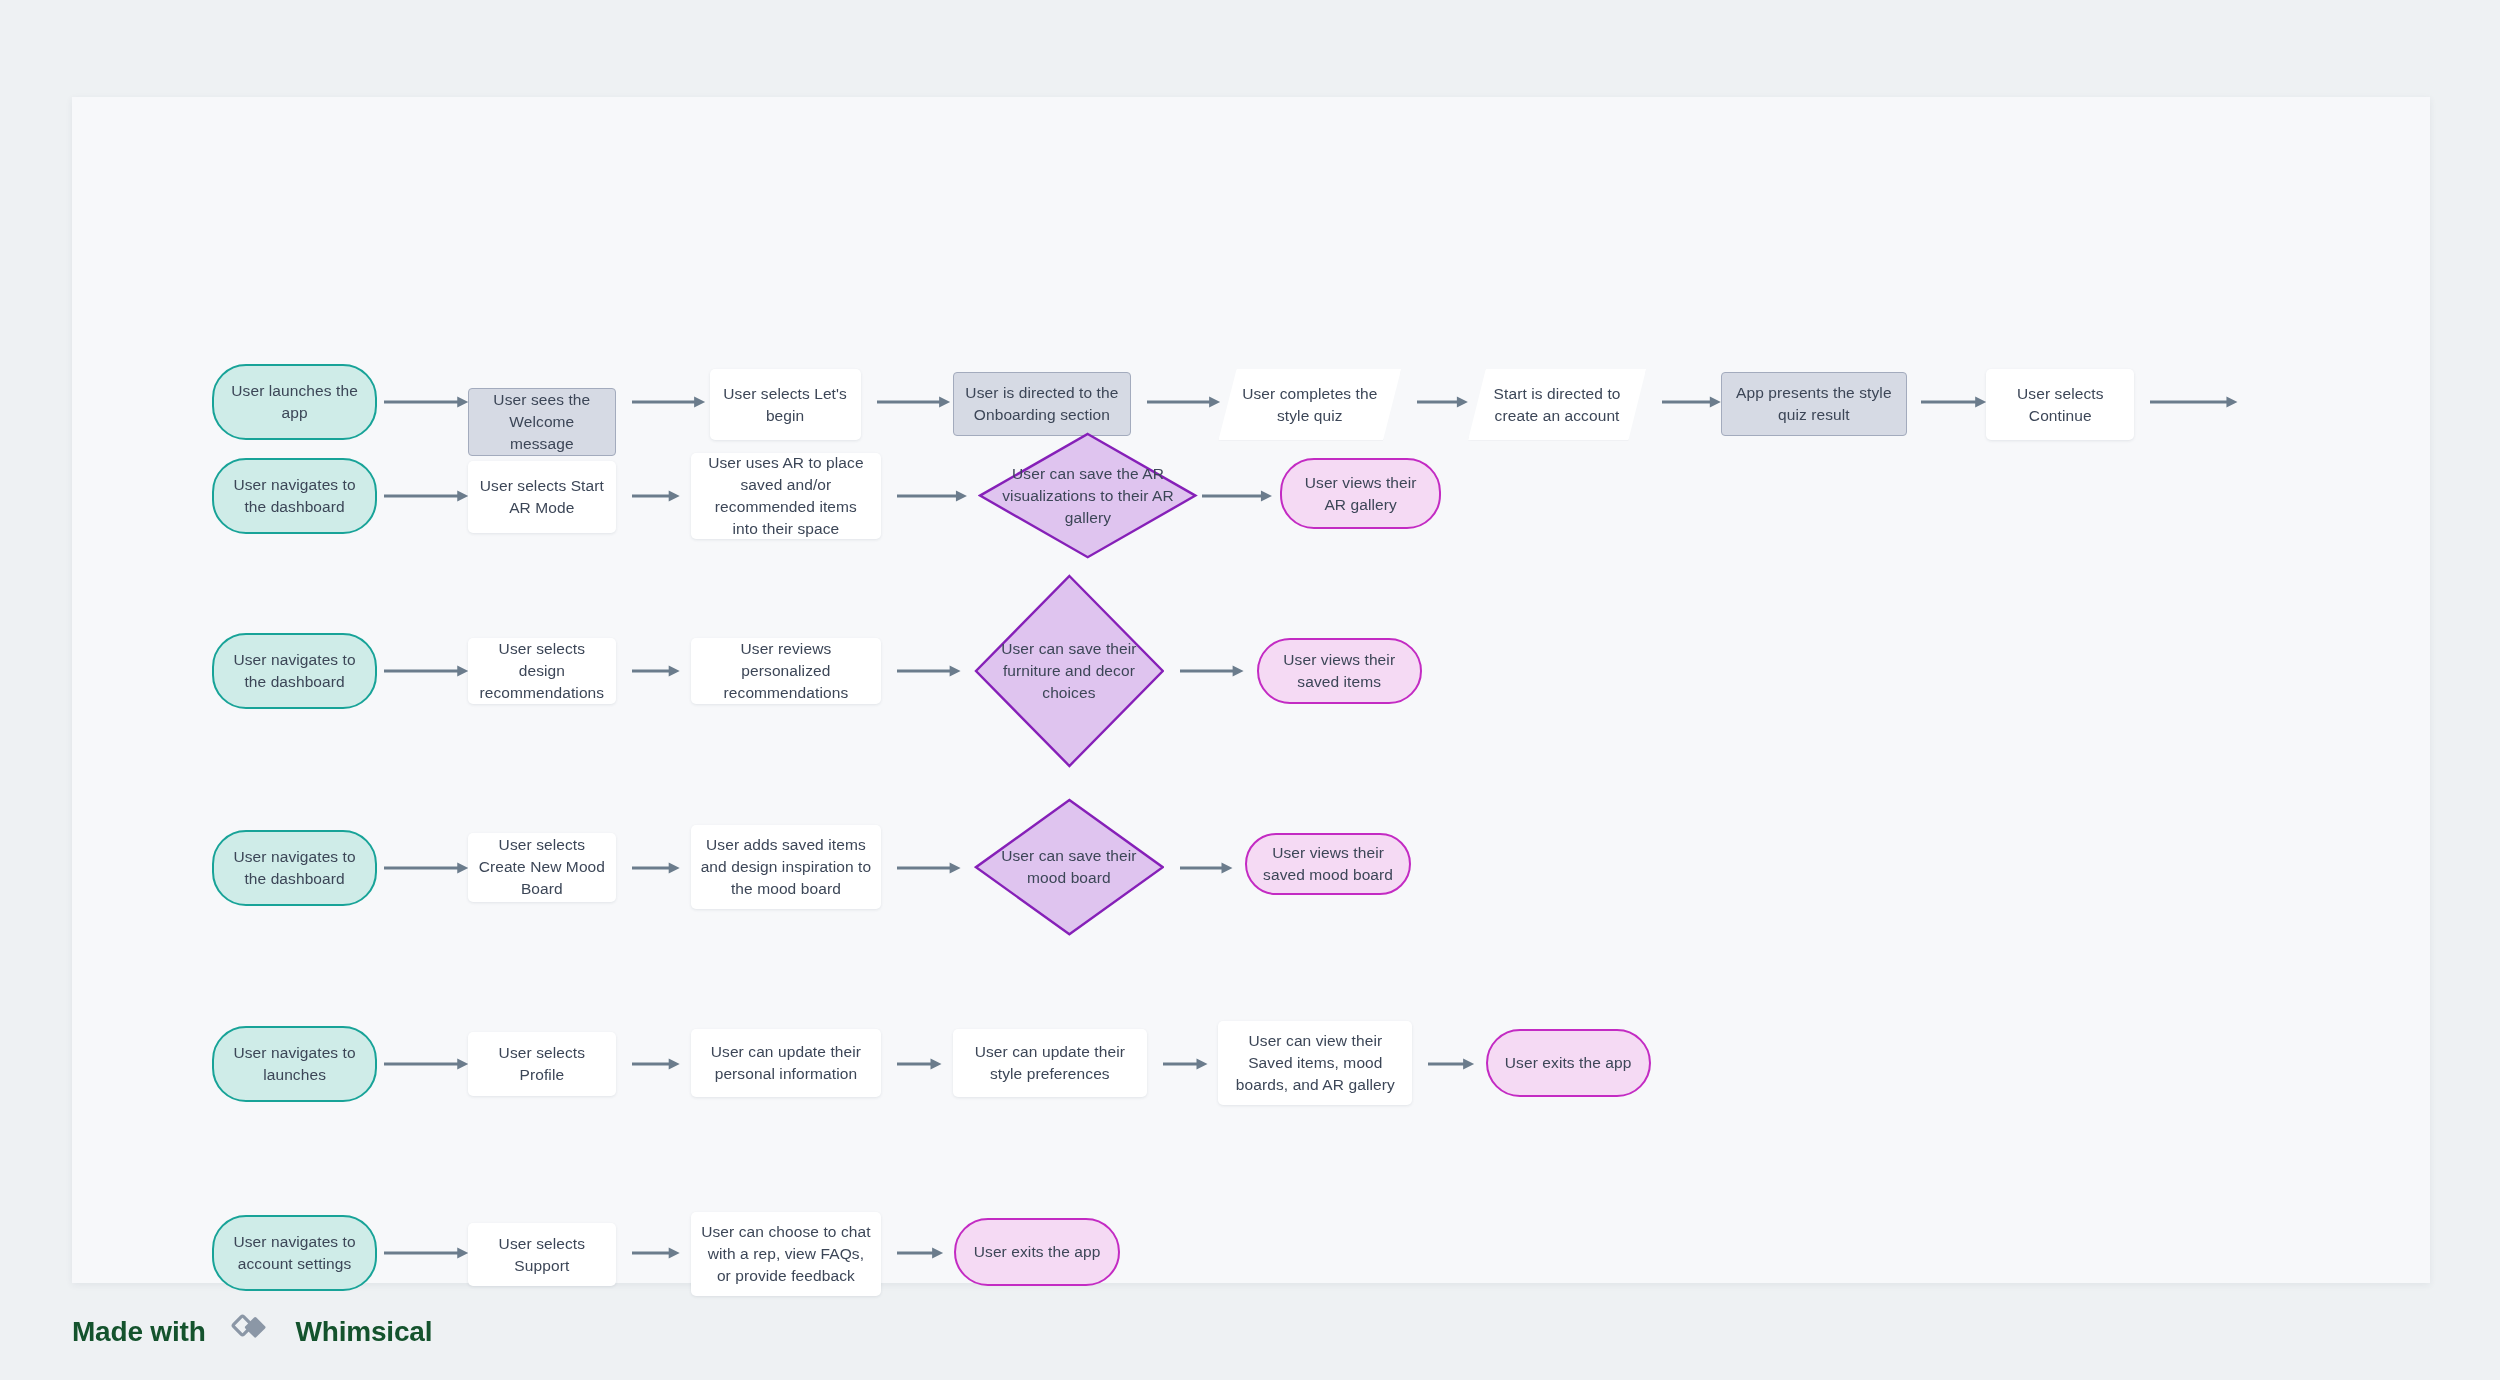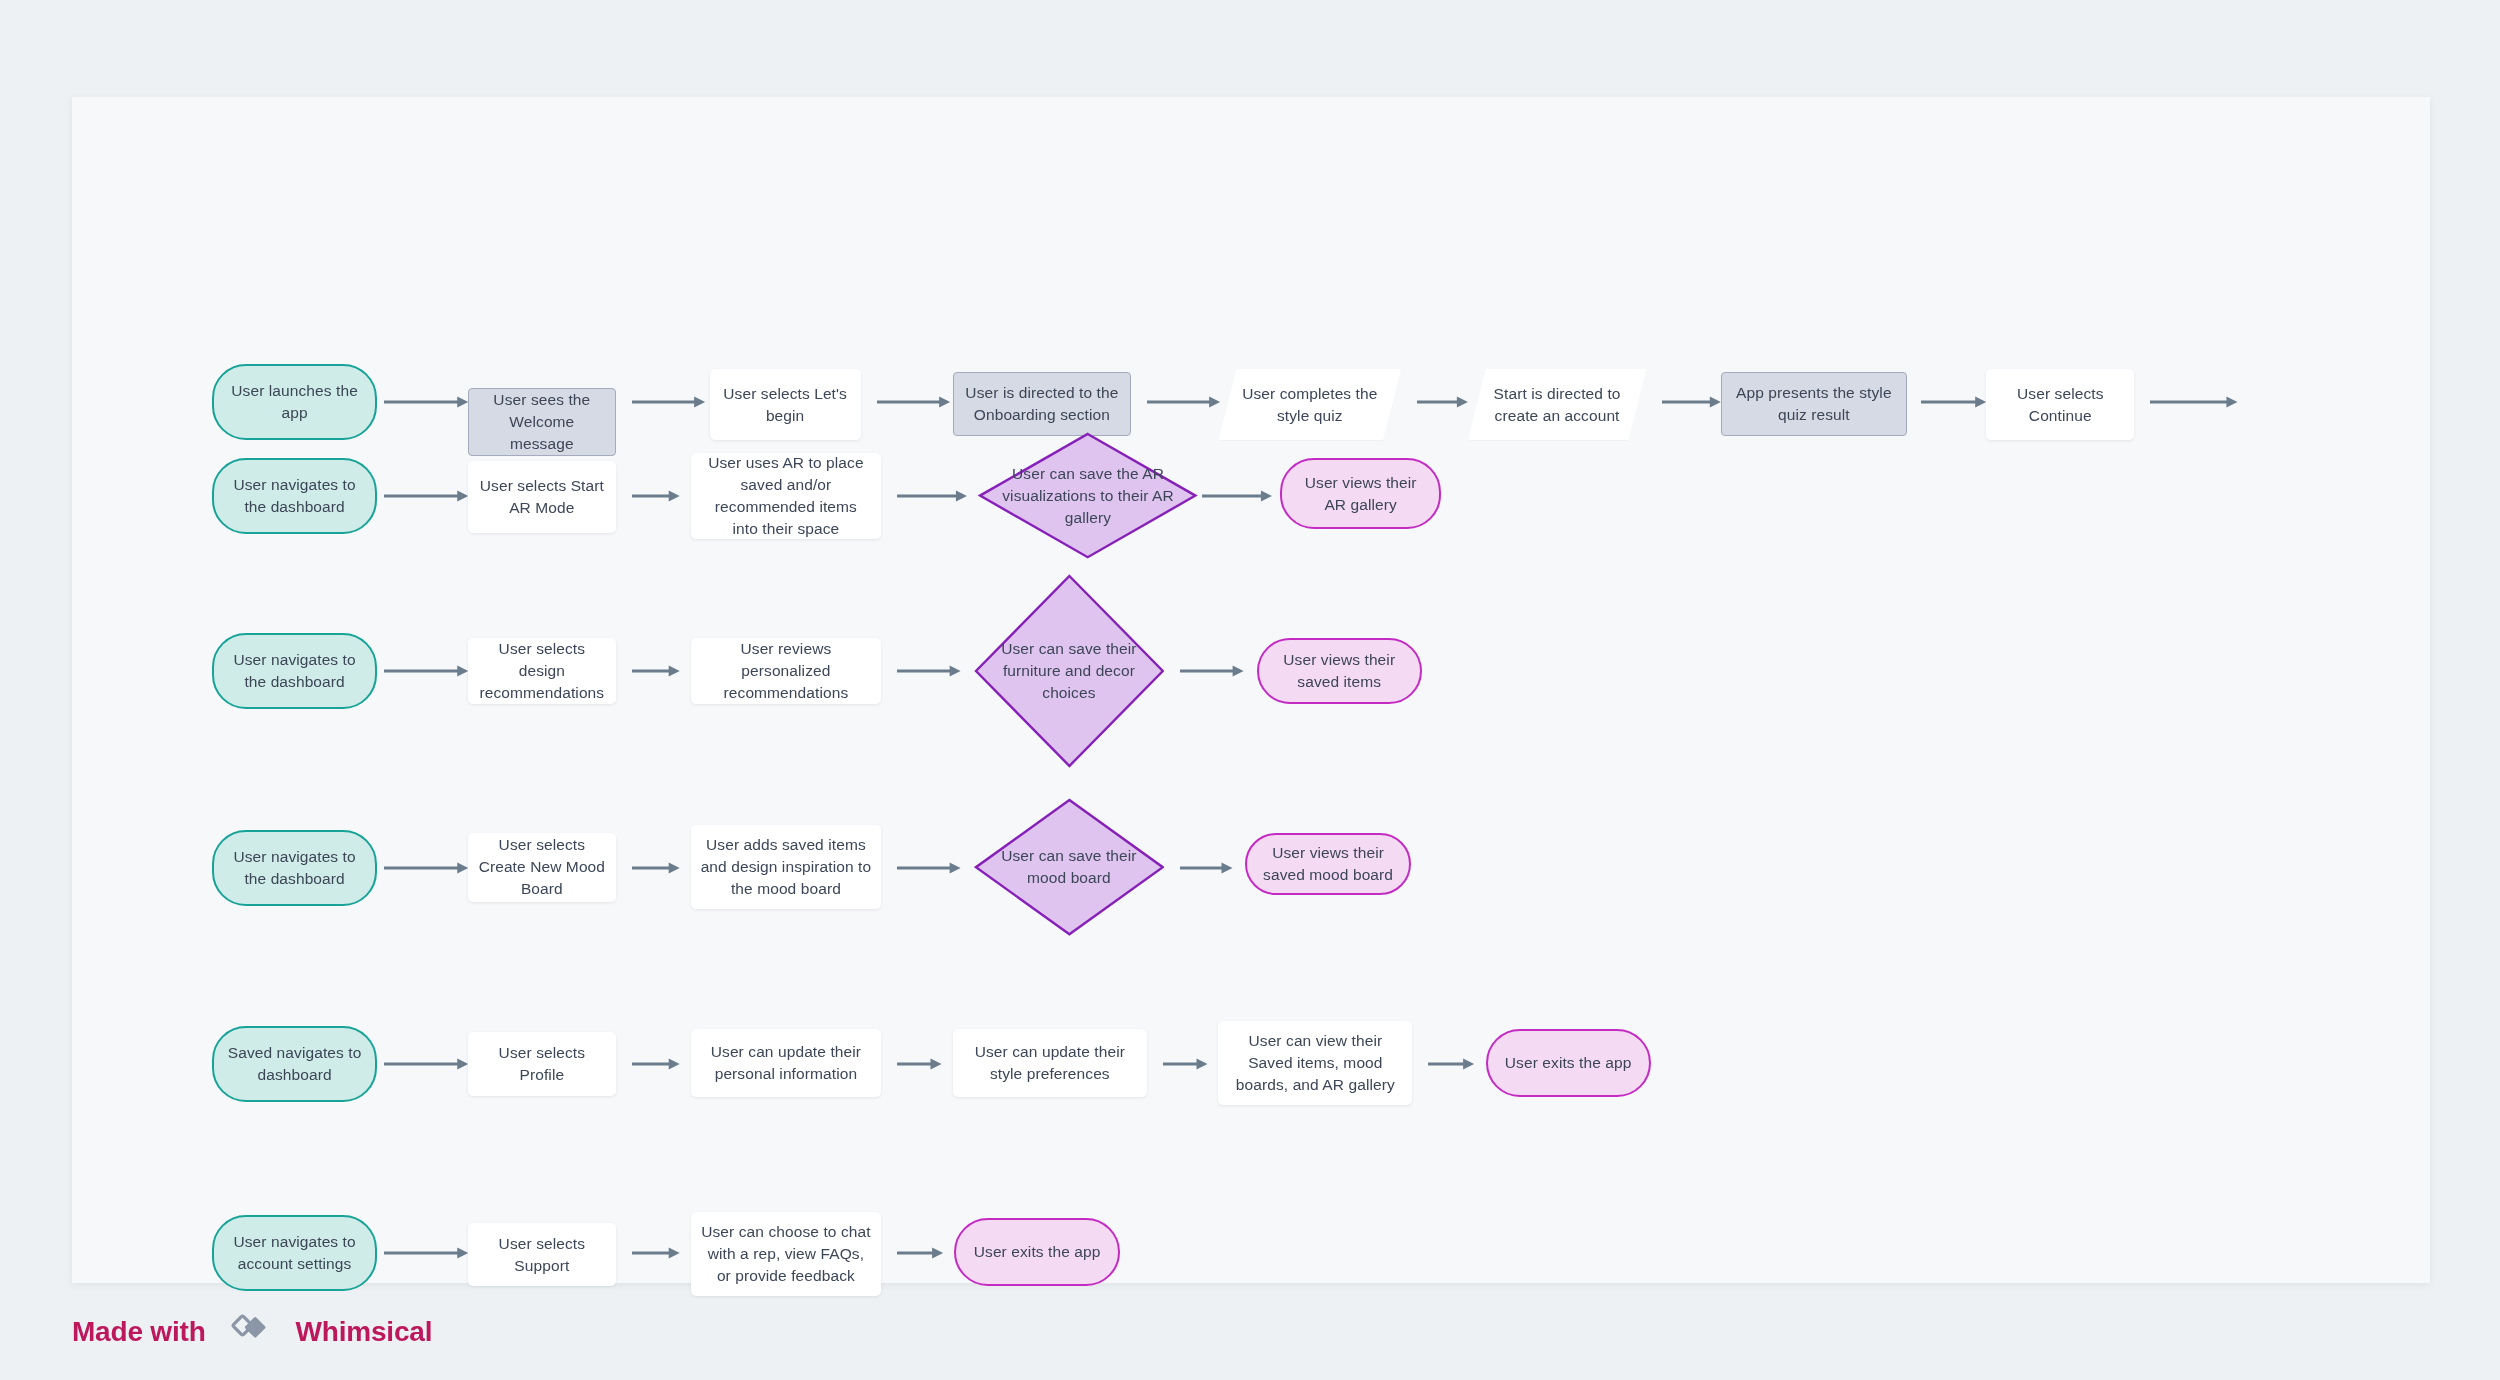--- a/index.html
+++ b/index.html
@@ -107,21 +107,21 @@
   .arrow svg { display: block; overflow: visible; }
 
   
   #footer-brand {
     position: absolute;
     left: 72px;
     top: 1313px;
     display: flex;
     align-items: center;
     gap: 24px;
-    color: #be185d;
+    color: #14532d;
     font-weight: bold;
     font-size: 28px;
     letter-spacing: -0.2px;
   }
   #footer-brand .brand-logo { display: block; }
 </style>
 </head>
 <body>
 
 <div id="app">
@@ -349,21 +349,21 @@
           <polygon points="33.52,1.5 44.52,7 33.52,12.5" fill="#6b7c8c"></polygon>
         </svg>
       </div>
       <div class="arrow" style="left: 1356.27px; top: 959.72px; width: 46.11px;">
         <svg width="46.11" height="14" viewBox="0 0 46.11 14">
           <line x1="0" y1="7" x2="37.11" y2="7" stroke="#6b7c8c" stroke-width="3.2"></line>
           <polygon points="35.11,1.5 46.11,7 35.11,12.5" fill="#6b7c8c"></polygon>
         </svg>
       </div>
       <div class="node terminal-start" style="left: 139.92px; top: 928.56px; width: 165.36px; height: 76.32px;">
-        <span class="label">Saved navigates to dashboard</span>
+        <span class="label">User navigates to launches</span>
       </div>
       <div class="node process" style="left: 395.91px; top: 934.92px; width: 147.87px; height: 63.6px;">
         <span class="label">User selects Profile</span>
       </div>
       <div class="node process" style="left: 618.51px; top: 931.74px; width: 190.8px; height: 68.37px;">
         <span class="label">User can update their personal information</span>
       </div>
       <div class="node process" style="left: 880.86px; top: 931.74px; width: 193.98px; height: 68.37px;">
         <span class="label">User can update their style preferences</span>
       </div>

